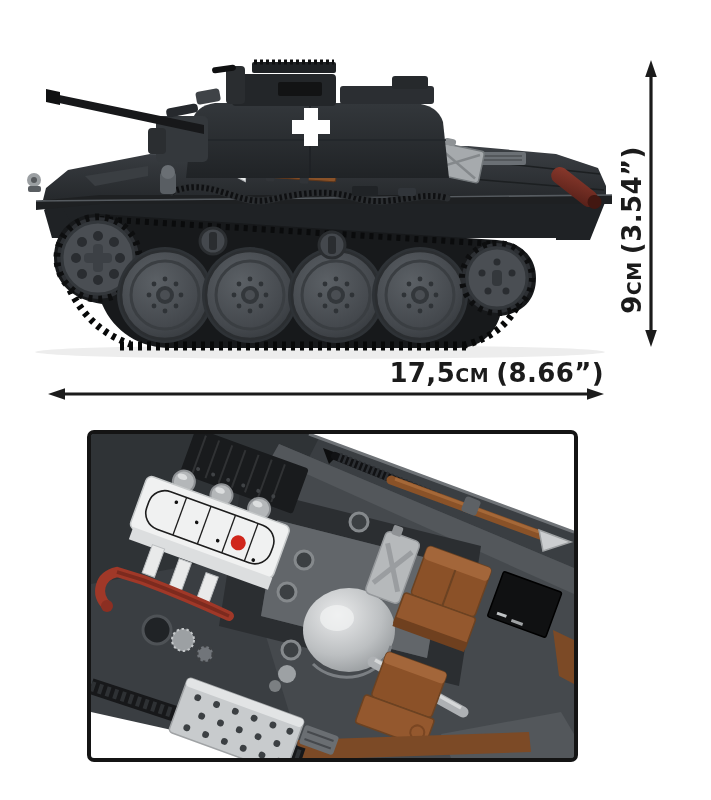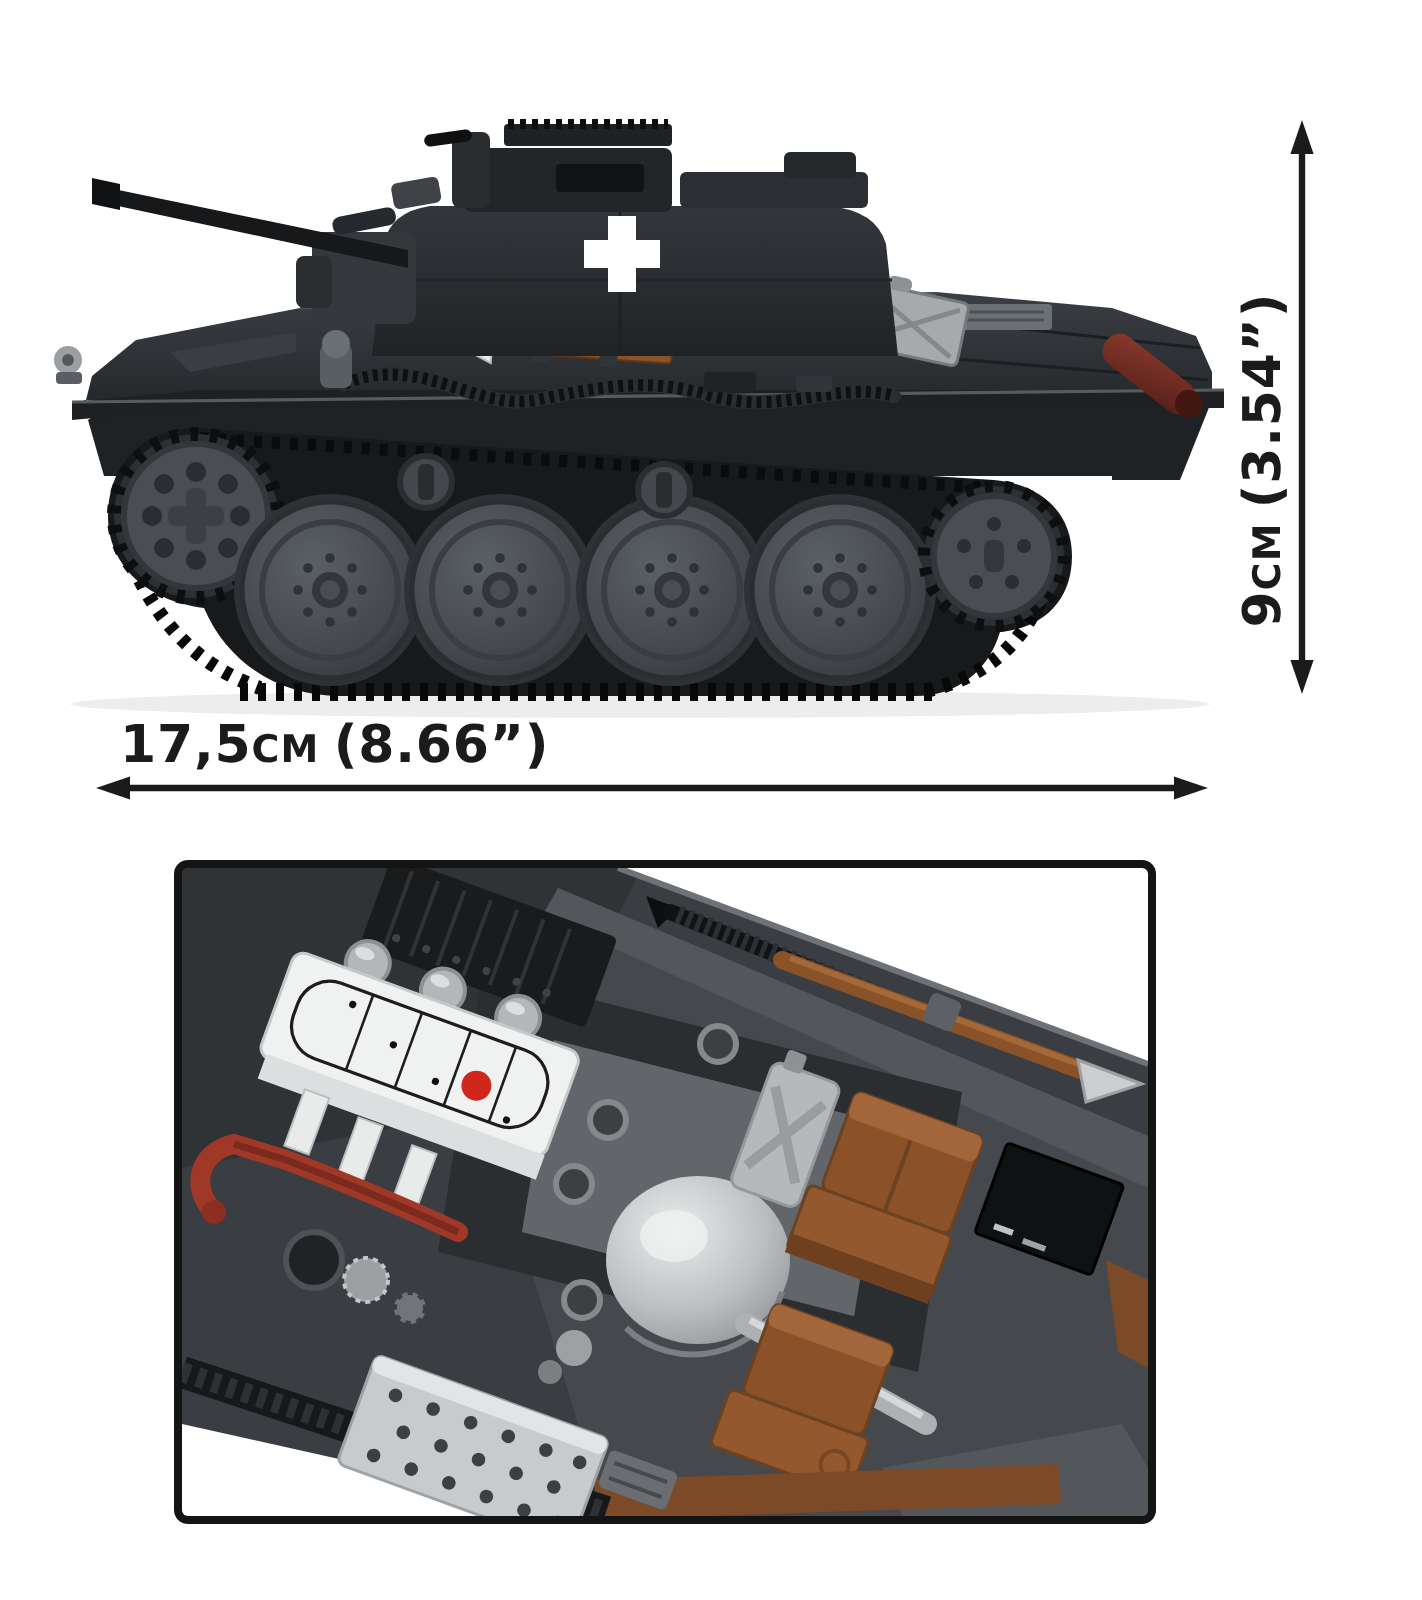--- a/index.html
+++ b/index.html
@@ -4,21 +4,21 @@
 <style>
   html,body{margin:0;padding:0;background:#fff;}
   .page{position:relative;width:711px;height:800px;background:var(--page-bg,#fff);overflow:hidden;
         font-family:"DejaVu Sans","Liberation Sans",sans-serif;}
   .tank-svg{position:absolute;left:0;top:0;}
   
   .dim-label{position:absolute;color:var(--annotation,#1b1b1b);font-weight:700;font-size:26px;
              letter-spacing:.4px;white-space:nowrap;}
   .dim-label .dim-unit{font-size:19px;text-transform:uppercase;letter-spacing:.6px;}
   .dim-label .dim-sp{display:inline-block;width:7px;}
-  .dim-label-w{left:60px;top:358px;width:556px;text-align:left;}
+  .dim-label-w{left:48px;top:358px;width:556px;text-align:right;}
   .dim-label-h{left:481px;top:216px;width:300px;height:28px;text-align:center;
                transform:rotate(-90deg);transform-origin:center center;}
   .arrow{position:absolute;}
   .arrow line{stroke:var(--annotation,#1b1b1b);stroke-width:3.2;}
   .arrow polygon{fill:var(--annotation,#1b1b1b);}
   
   .inset{position:absolute;left:87px;top:430px;width:483px;height:324px;
          border:4px solid var(--inset-border,#141414);border-radius:7px;overflow:hidden;background:#3a3e42;}
   .inset svg{display:block;}
   .c-dark{fill:var(--tank-dark,#1f2225);}

